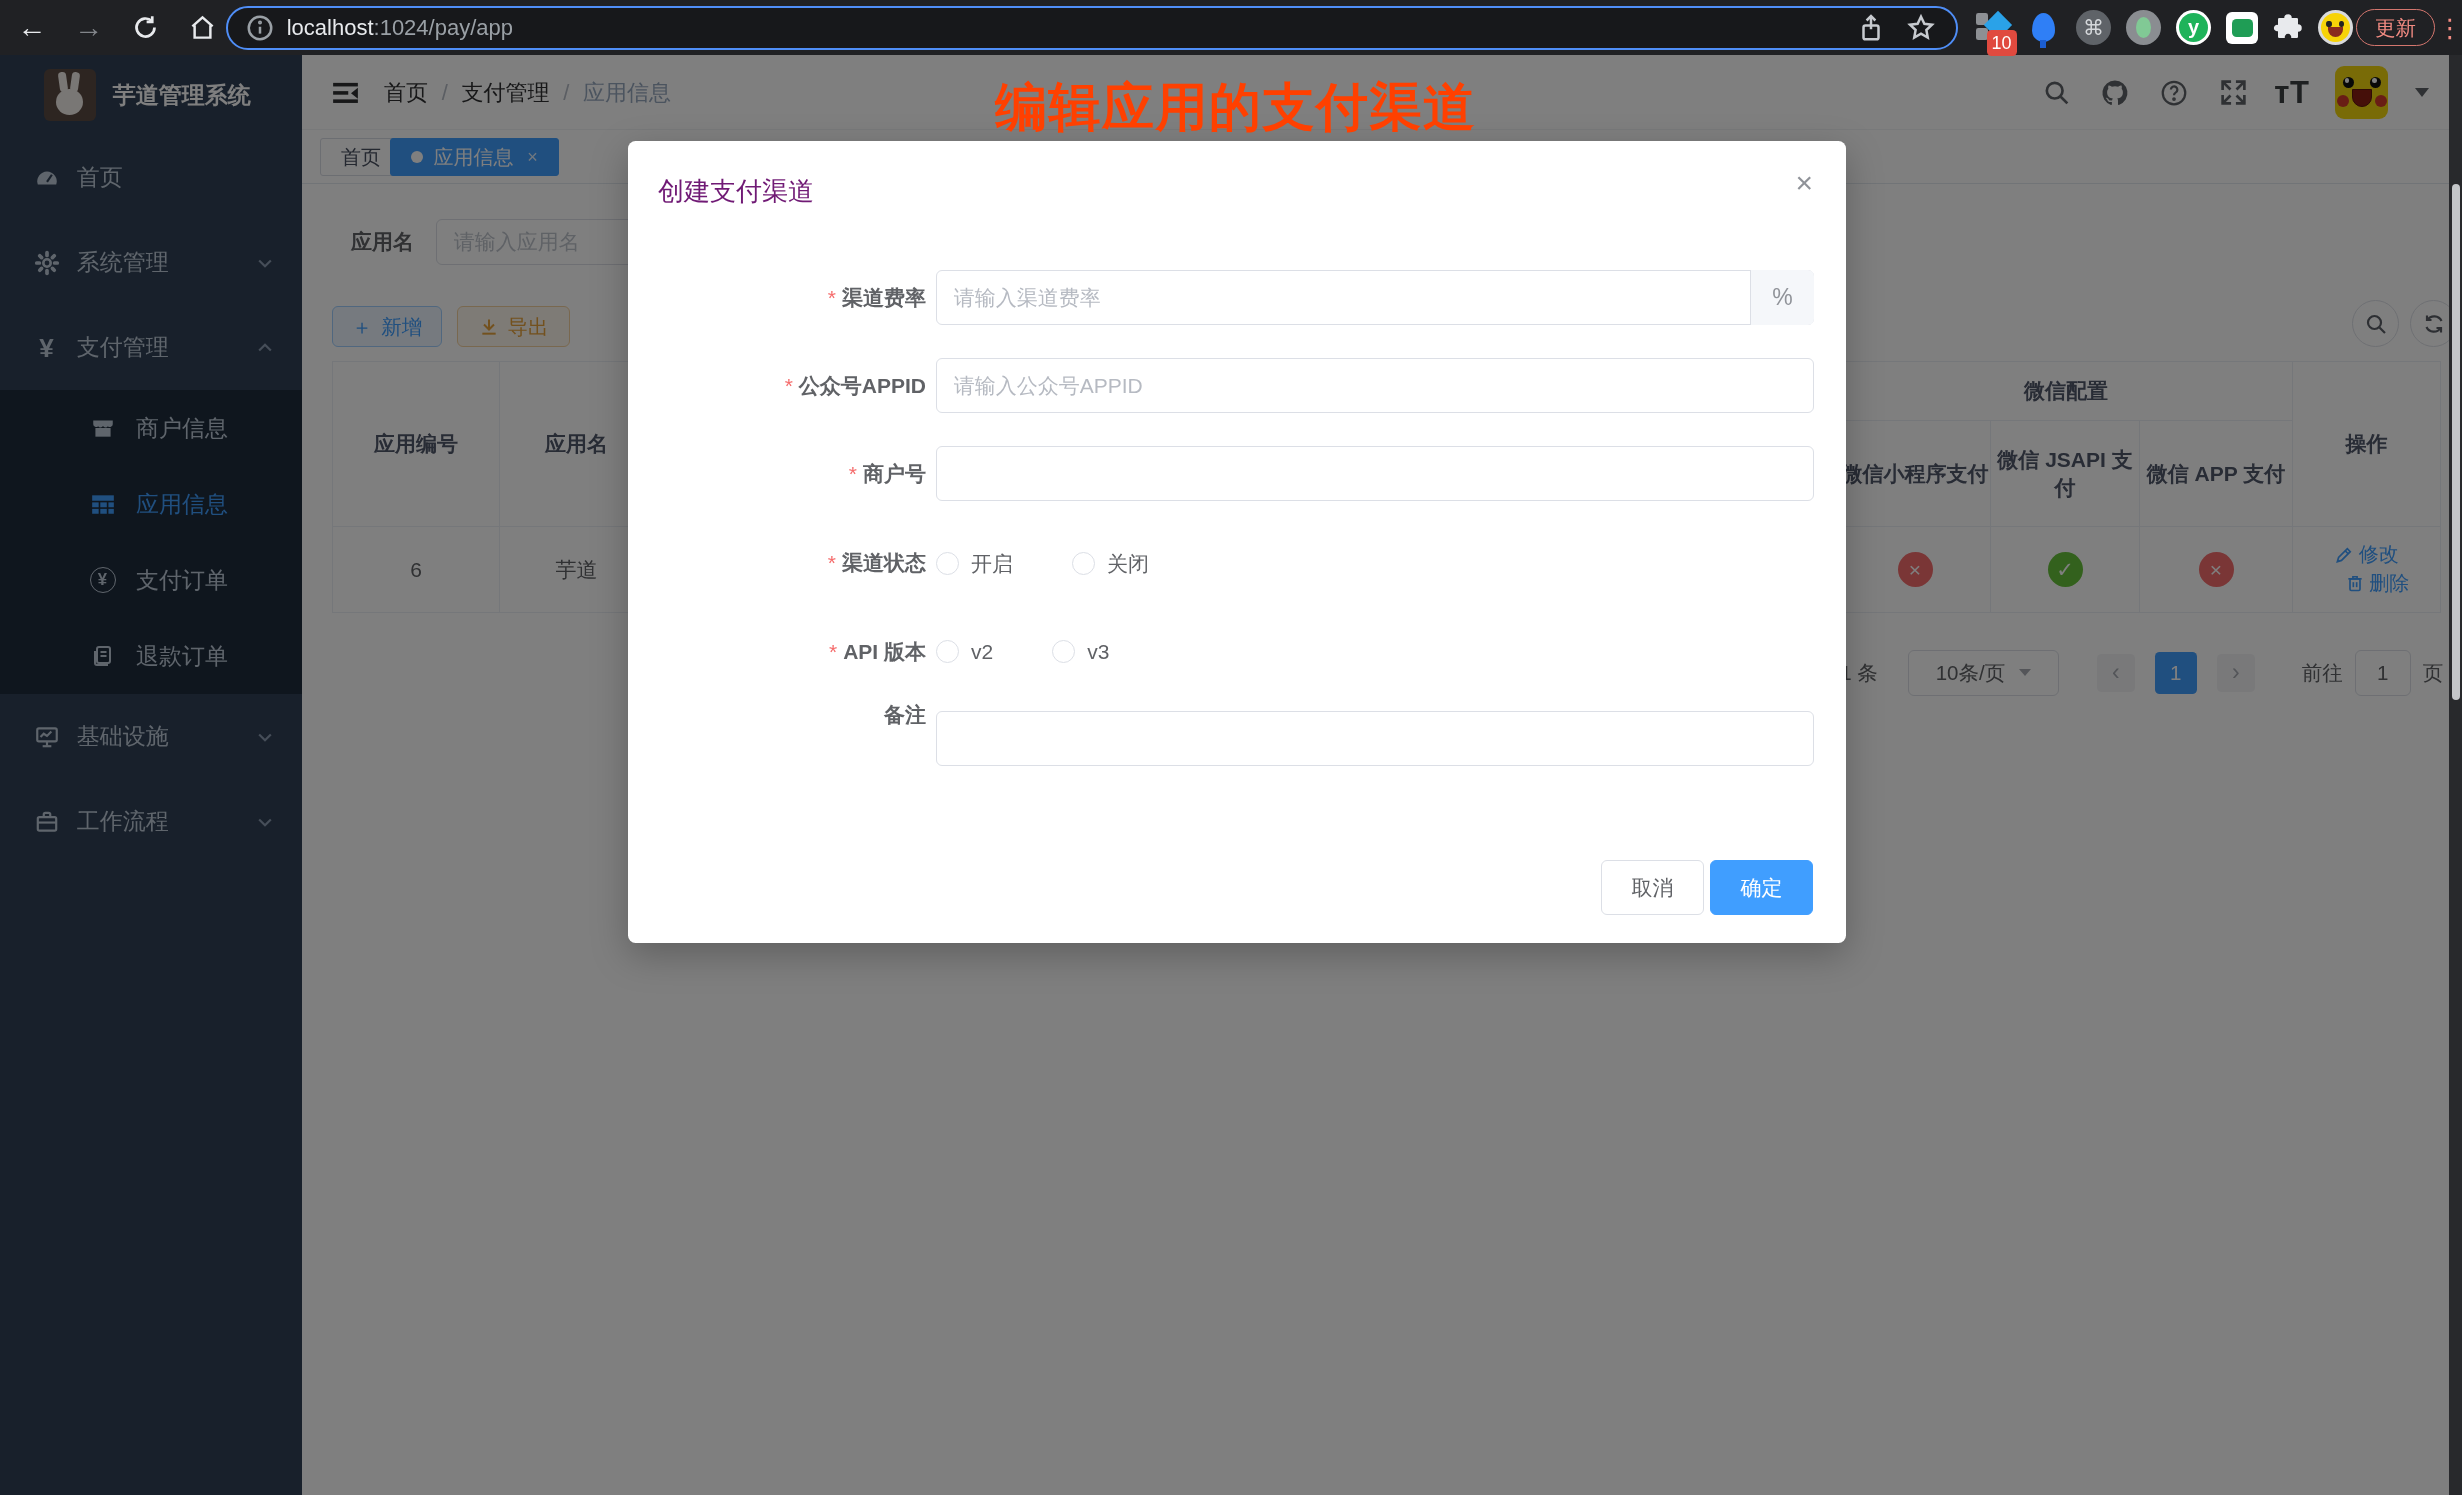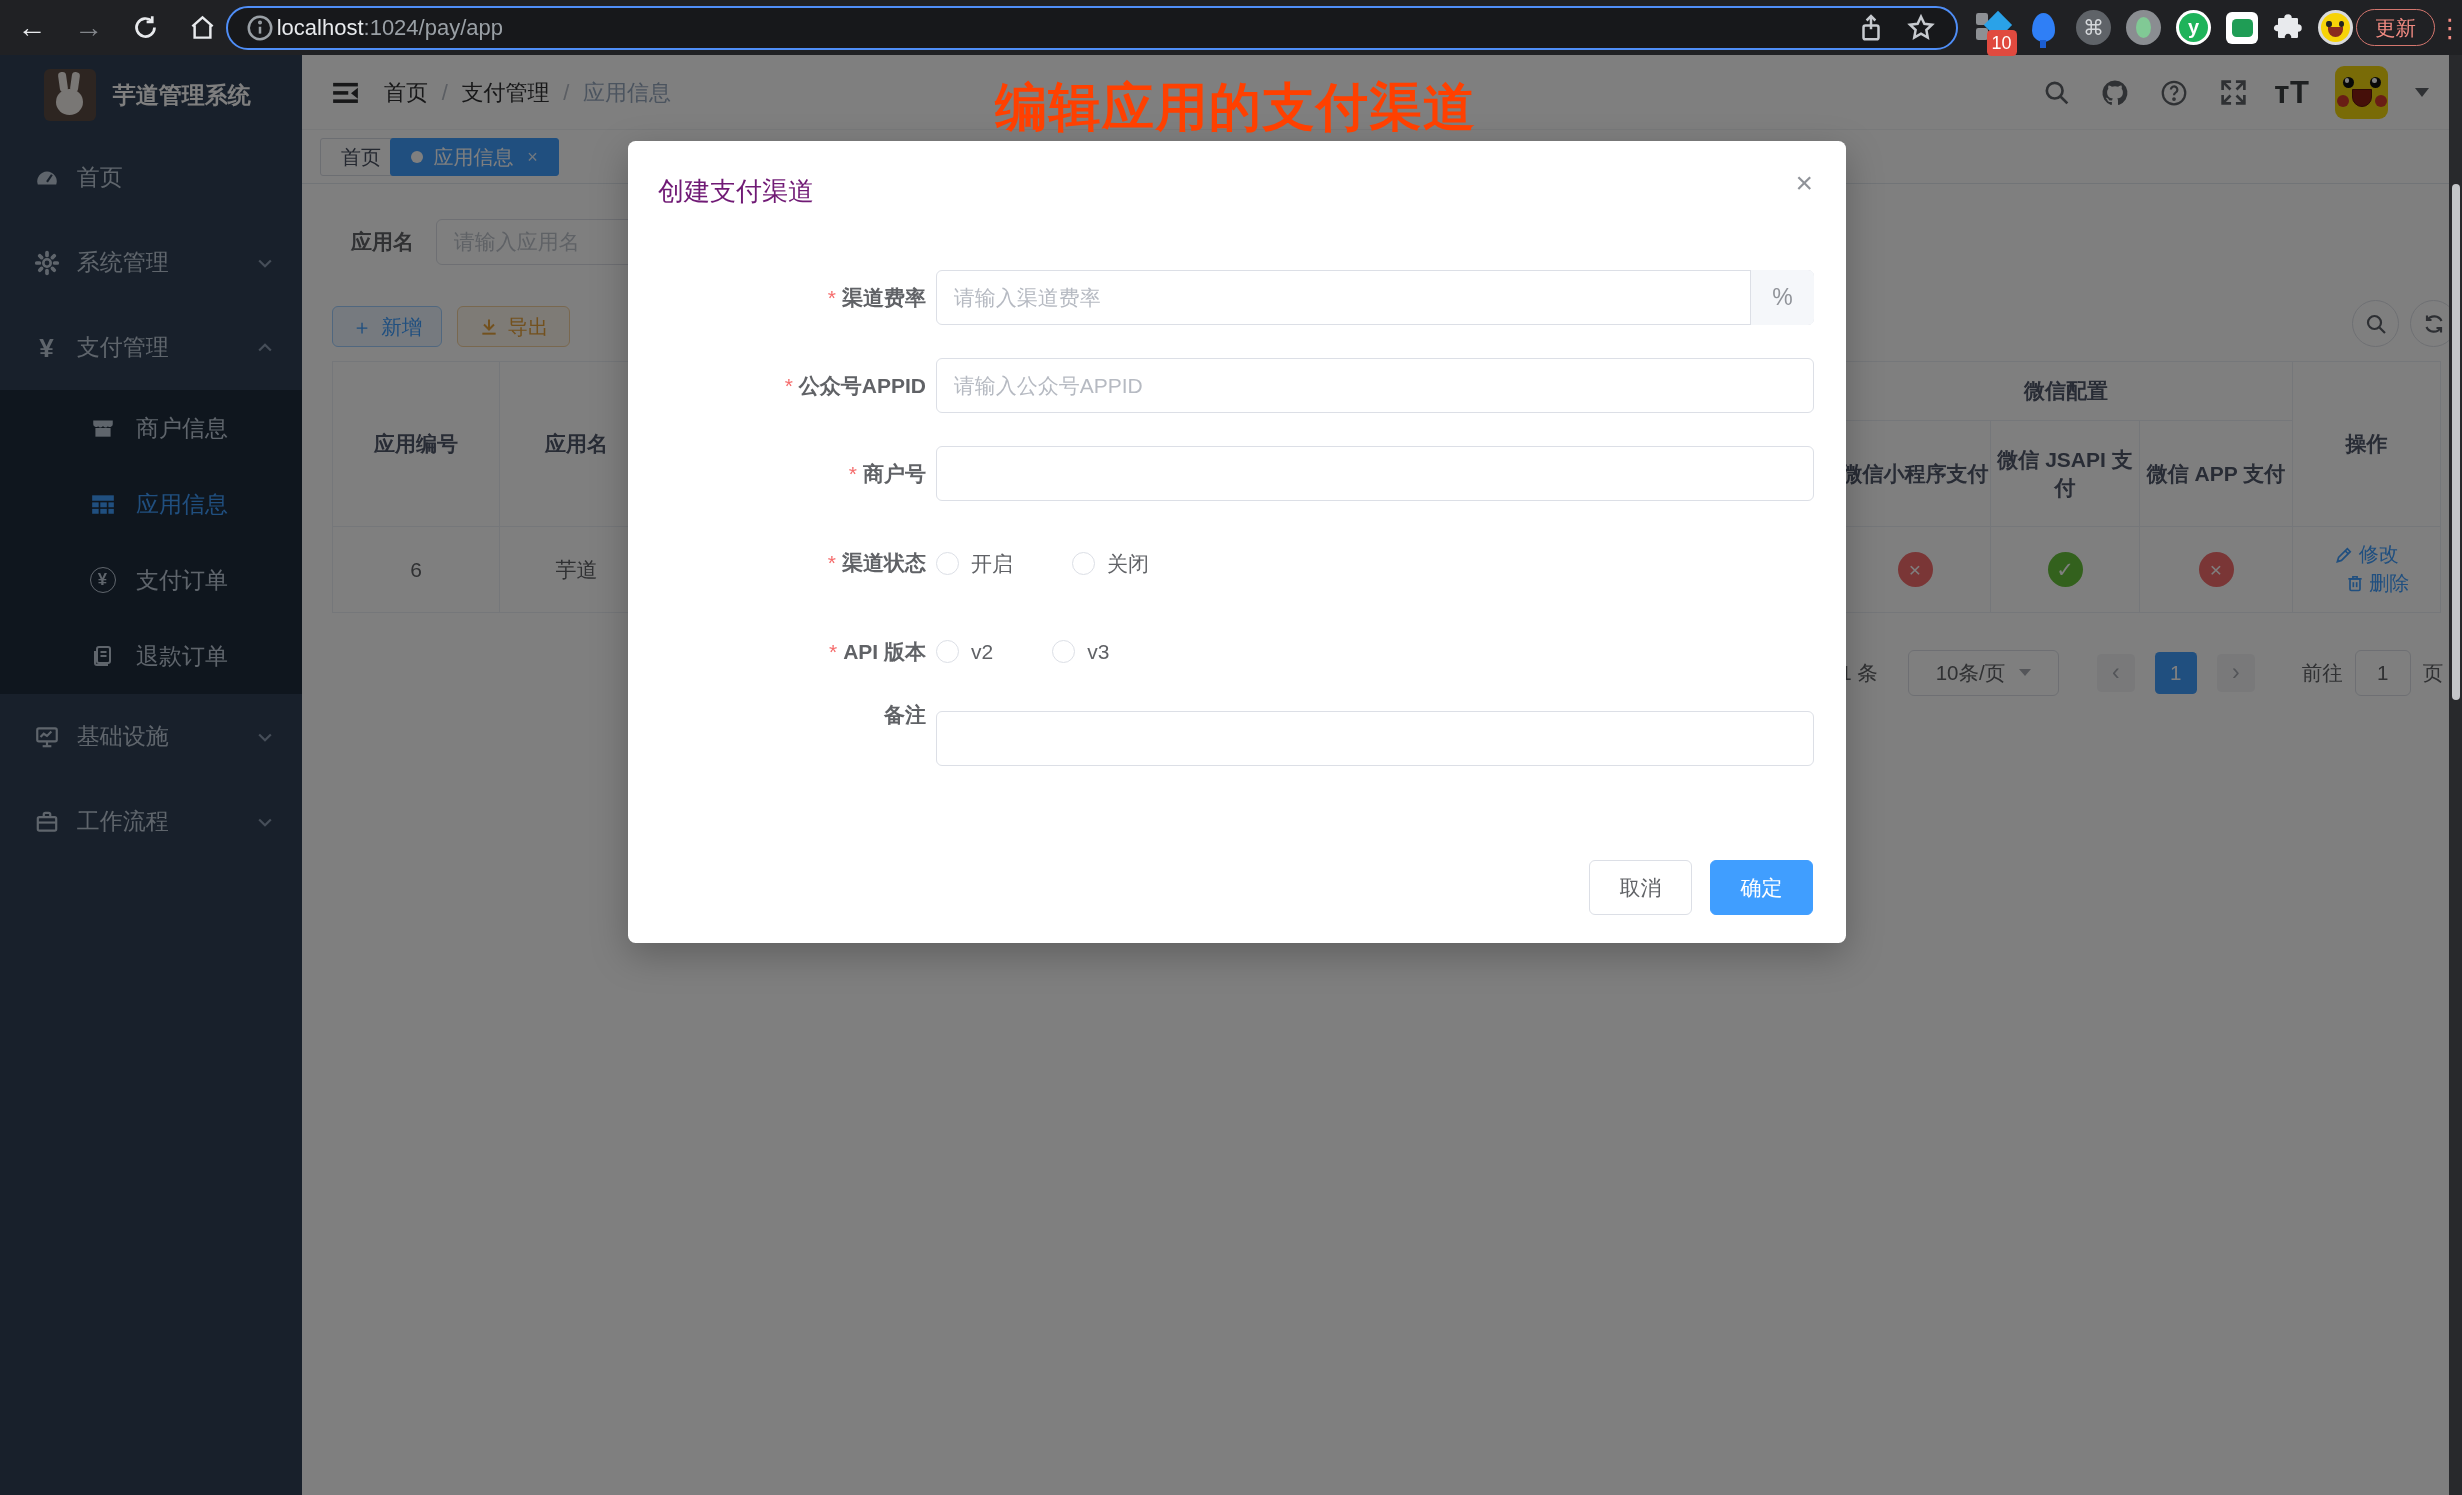--- a/index.html
+++ b/index.html
@@ -7,21 +7,21 @@
   body { font-family:"Liberation Sans","DejaVu Sans",sans-serif; }
   #app { position:relative; width:2462px; height:1495px; overflow:hidden; background:#fff; }
 
   
   #chrome { position:absolute; left:0; top:0; width:2462px; height:55px; background:#202124; z-index:70; }
   .nav-icons { position:absolute; left:12px; top:6px; height:43px; display:flex; align-items:center; gap:16.7px; }
   .nav-btn { width:40px; height:40px; display:flex; align-items:center; justify-content:center; color:#e8eaed; font-size:29px; }
   .nav-btn.disabled { color:#82858a; }
   #urlbar { position:absolute; left:226px; top:6px; width:1732px; height:44px; border-radius:23px; background:#17181b; border:2.3px solid #4f8ef7; display:flex; align-items:center; }
   .info-icon { width:30px; height:30px; margin-left:16.7px; color:#9aa0a6; flex:0 0 auto; }
-  .url-text { margin-left:2px; font-size:22px; white-space:nowrap; }
+  .url-text { margin-left:12px; font-size:22px; white-space:nowrap; }
   .url-host { color:#e8eaed; }
   .url-path { color:#9aa0a6; }
   .urlbar-spacer { flex:1; }
   .pill-icon { width:30px; height:30px; color:#c7cacf; margin-right:20px; flex:0 0 auto; }
   #ext-icons { position:absolute; left:1976px; top:6px; height:43px; display:flex; align-items:center; gap:15px; }
   .ext { position:relative; width:35px; height:35px; display:flex; align-items:center; justify-content:center; }
   .ext-badge { position:absolute; left:10.6px; top:20px; min-width:30px; height:26px; background:#e04a3f; color:#fff; font-size:18px; display:flex; align-items:center; justify-content:center; border-radius:4.6px; padding:0 3px; }
   .diamond { width:20px; height:20px; background:#2aa2e8; transform:rotate(45deg); position:absolute; left:12px; top:4.6px; }
   .dstack1 { position:absolute; left:0; top:3px; width:12px; height:12px; background:#8d9094; border-radius:2.3px; }
   .dstack2 { position:absolute; left:0; top:18px; width:12px; height:12px; background:#8d9094; border-radius:2.3px; }
@@ -138,21 +138,21 @@
   .frow-label { position:absolute; left:0; width:298px; text-align:right; font-size:21px; color:#606266; }
   .req-star { color:#f56c6c; margin-right:6px; }
   .fctrl { position:absolute; left:308px; width:878px; }
   .el-input { width:100%; height:55px; border:1.5px solid #dcdfe6; border-radius:6px; font-size:21px; padding:0 16.7px; color:#606266; outline:none; background:#fff; }
   .el-input::placeholder { color:#b6bac2; }
   .input-wrap { position:relative; width:878px; }
   .suffix { position:absolute; right:0; top:0; bottom:0; width:64px; background:#f5f7fa; border-left:1.5px solid #dcdfe6; border-radius:0 6px 6px 0; display:flex; align-items:center; justify-content:center; color:#909399; font-size:23px; }
   .radio-row { display:flex; align-items:center; gap:59px; height:43px; }
   .radio-opt { display:flex; align-items:center; gap:12px; font-size:21px; color:#606266; }
   .radio-circle { width:23px; height:23px; border:1.5px solid #dcdfe6; border-radius:50%; background:#fff; flex:0 0 auto; }
-  #modal-footer { position:absolute; right:33px; top:719px; display:flex; gap:18px; }
+  #modal-footer { position:absolute; right:33px; top:719px; display:flex; gap:6px; }
   .mbtn { width:103px; height:55px; border-radius:6px; font-size:21px; display:flex; align-items:center; justify-content:center; }
   #btn-cancel { border:1.5px solid #dcdfe6; color:#606266; background:#fff; }
   #btn-confirm { background:#409eff; color:#fff; border:1.5px solid #409eff; }
 
   
   #annotation { position:absolute; left:995px; top:73px; z-index:60; font-size:52px; font-weight:900; color:#ff4000; letter-spacing:1.5px; white-space:nowrap; }
 
   svg { display:block; }
 </style>
 </head>

